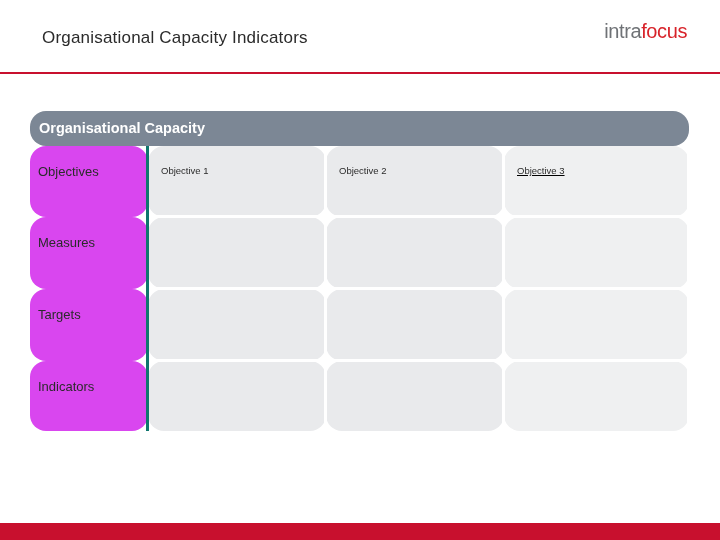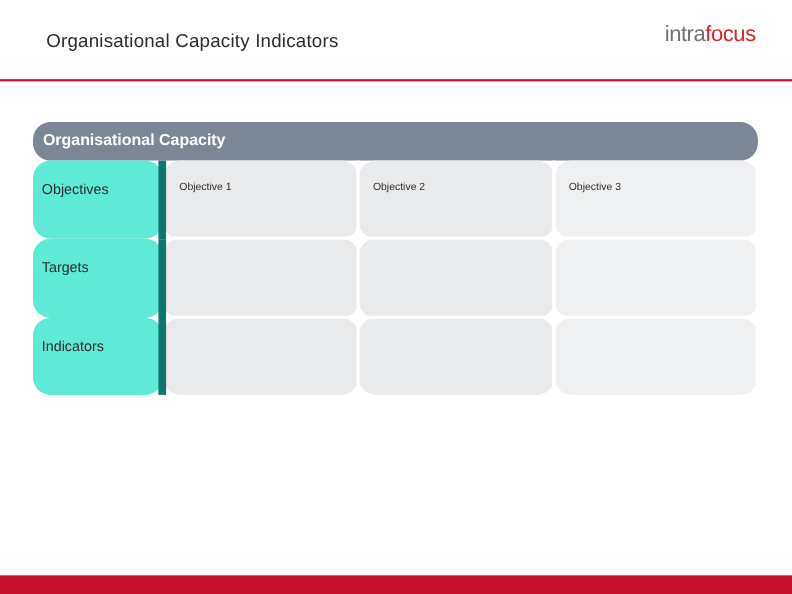--- a/index.html
+++ b/index.html
@@ -79,39 +79,40 @@
     display: block;
     padding-left: 9px;
     font-size: 14.5px;
     font-weight: bold;
     line-height: 35px;
     white-space: nowrap;
   }
 
   .row-label-cell {
     width: 119px;
-    background: #5eead4;
-    border-right: 7px solid #0f766e;
+    background: #d946ef;
+    border-right: 3px solid #0f766e;
   }
   .row-label {
     display: block;
     padding-left: 8px;
     padding-top: 18px;
     font-size: 13px;
     color: #2b2b2b;
     white-space: nowrap;
   }
 
   .data-cell {
     background: #e9eaec;
     border-right: 3px solid #ffffff;
     border-bottom: 3px solid #ffffff;
   }
   .data-cell.alt {
     background: #eff0f1;
+    text-decoration: underline;
   }
   .cell-text {
     display: block;
     padding-left: 12px;
     padding-top: 19px;
     font-size: 9.5px;
     color: #2b2b2b;
     white-space: nowrap;
   }
   .r-objectives .data-cell { height: 69px; }
@@ -166,20 +167,34 @@
       <span class="cell-text">Objective 1</span>
     </td>
     <td class="data-cell">
       <span class="cell-text">Objective 2</span>
     </td>
     <td class="data-cell alt">
       <span class="cell-text">Objective 3</span>
     </td>
   </tr>
 
+  <tr class="r-measures">
+    <td class="row-label-cell">
+      <span class="row-label">Measures</span>
+    </td>
+    <td class="data-cell">
+      <span class="cell-text"></span>
+    </td>
+    <td class="data-cell">
+      <span class="cell-text"></span>
+    </td>
+    <td class="data-cell alt">
+      <span class="cell-text"></span>
+    </td>
+  </tr>
 
   <tr class="r-targets">
     <td class="row-label-cell">
       <span class="row-label">Targets</span>
     </td>
     <td class="data-cell">
       <span class="cell-text"></span>
     </td>
     <td class="data-cell">
       <span class="cell-text"></span>

